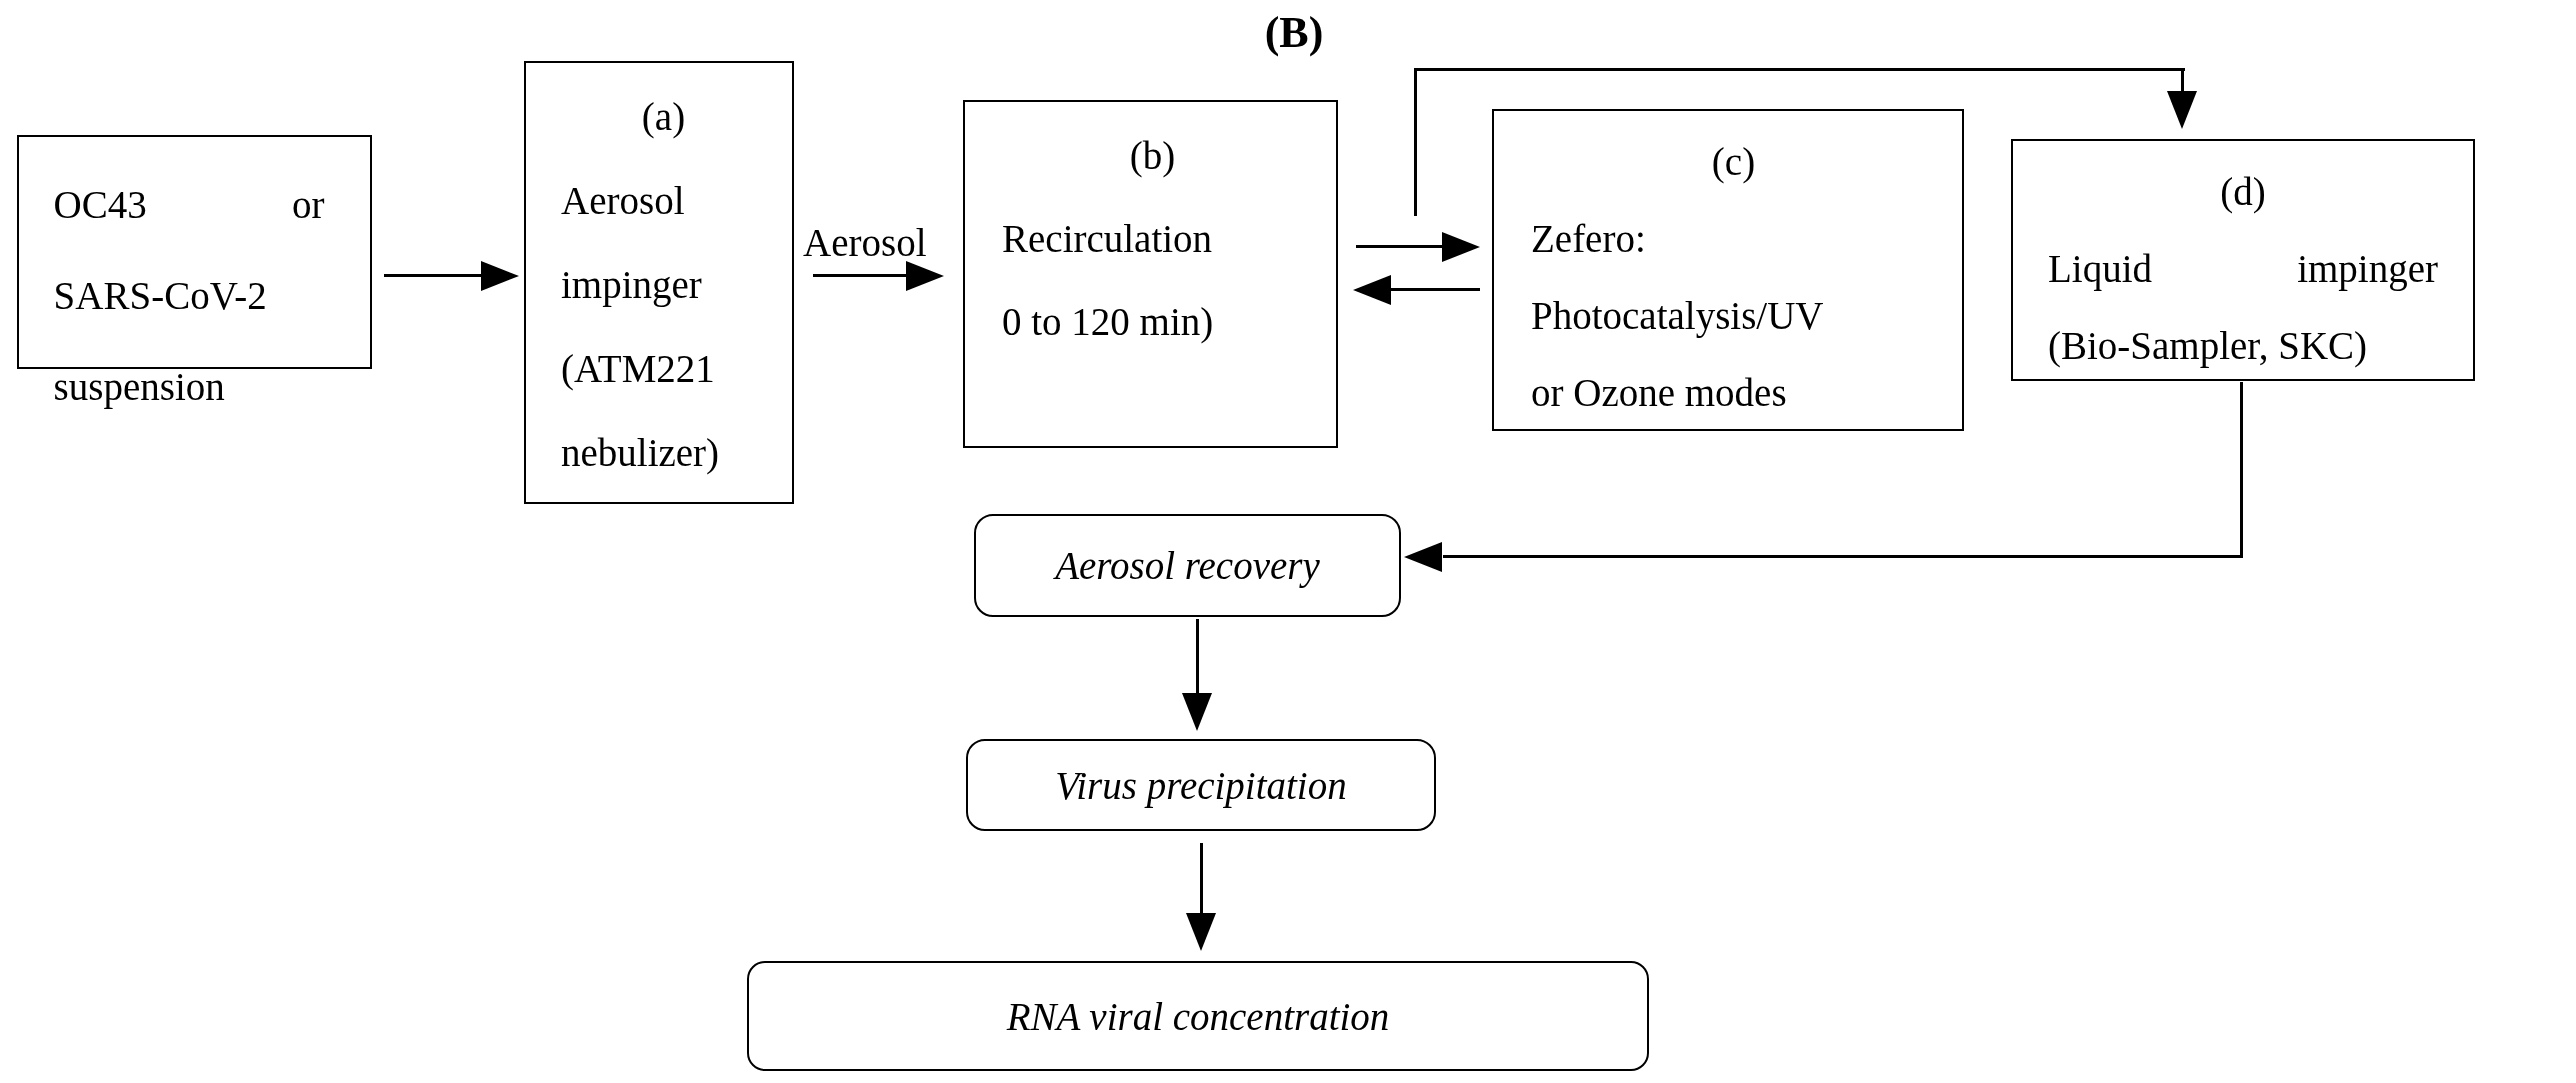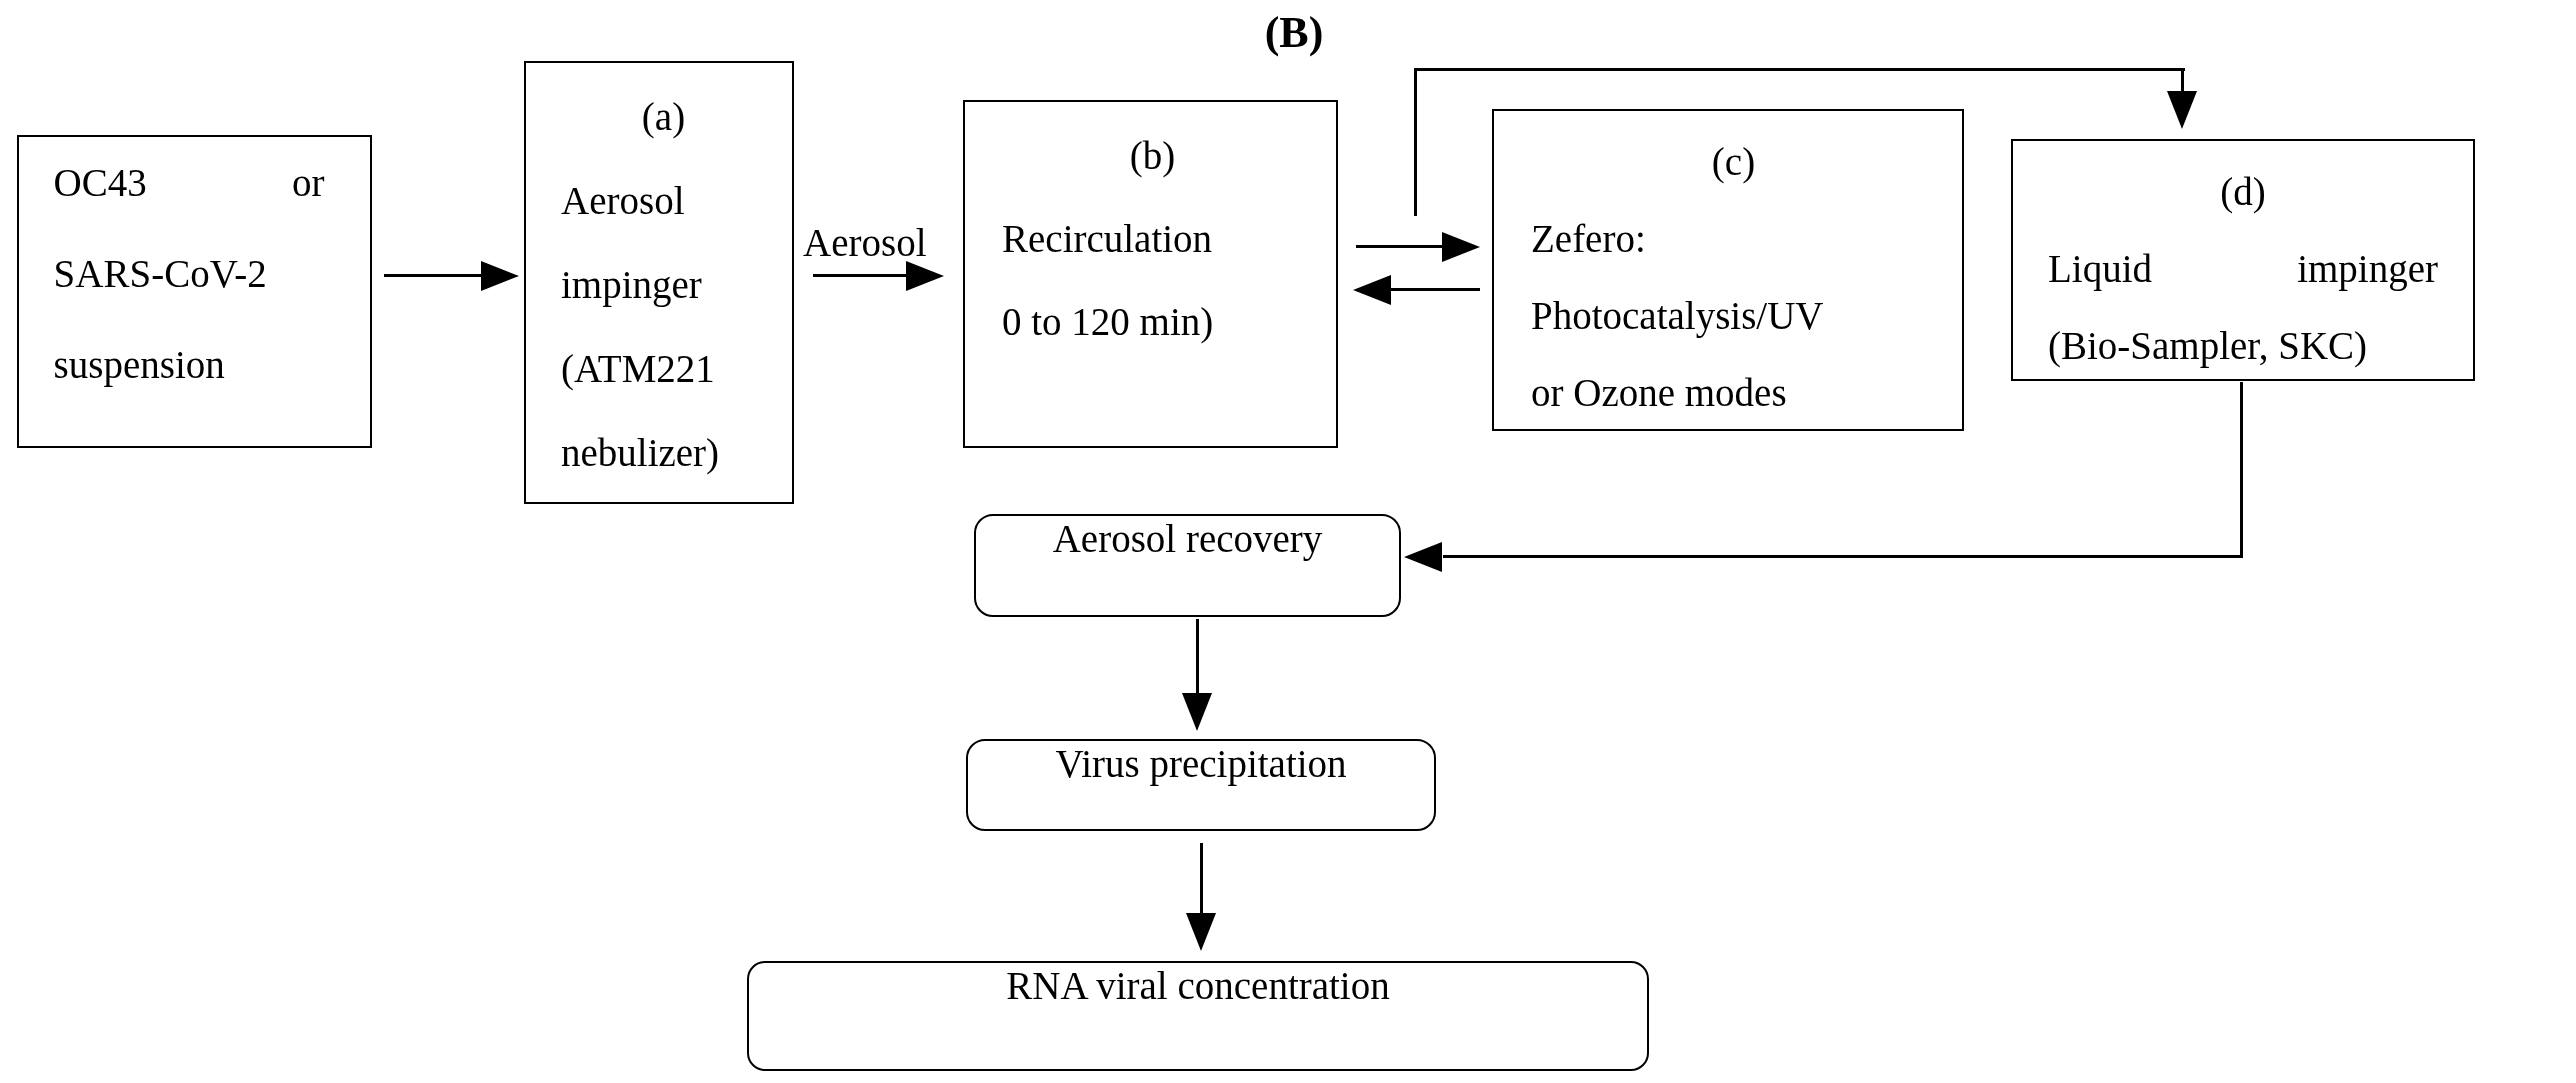--- a/index.html
+++ b/index.html
@@ -8,21 +8,21 @@
     font-family:"Liberation Serif", serif;color:#000;
   }
   .box{
     position:absolute;border:2.6px solid #000;box-sizing:border-box;
     font-size:39px;background:#fff;
   }
   .tag{text-align:center;}
   .jline{display:flex;justify-content:space-between;}
   .rbox{
     position:absolute;border:2.6px solid #000;border-radius:19px;box-sizing:border-box;
-    font-size:39px;display:flex;align-items:flex-start;justify-content:center;background:#fff;
+    font-size:39px;display:flex;align-items:center;justify-content:center;background:#fff;font-style:italic;
   }
   .hline{position:absolute;height:2.6px;background:#000;}
   .vline{position:absolute;width:2.6px;background:#000;}
   .tri-right{position:absolute;width:0;height:0;
     border-top:15px solid transparent;border-bottom:15px solid transparent;
     border-left:38px solid #000;}
   .tri-left{position:absolute;width:0;height:0;
     border-top:15px solid transparent;border-bottom:15px solid transparent;
     border-right:38px solid #000;}
   .tri-down{position:absolute;width:0;height:0;
@@ -31,21 +31,21 @@
   .label{position:absolute;font-size:39px;}
   .panel-label{position:absolute;font-size:44px;font-weight:bold;text-align:center;}
 </style>
 </head>
 <body>
 
 <div id="canvas">
 
   <div class="panel-label" style="left:1246px;top:7px;width:96px;">(B)</div>
 
-  <div class="box" style="left:16.6px;top:135px;width:355px;height:313px;line-height:91px;padding:0 45px 0 35px;">
+  <div class="box" style="left:16.6px;top:135px;width:355px;height:234px;line-height:91px;padding:22px 45px 0 35px;">
     <div class="jline">
       <span>OC43</span>
       <span>or</span>
     </div>
     <div>SARS-CoV-2</div>
     <div>suspension</div>
   </div>
 
   <div class="hline" style="left:384px;top:274px;width:99px;"></div>
   <div class="tri-right" style="left:481px;top:261px;"></div>

